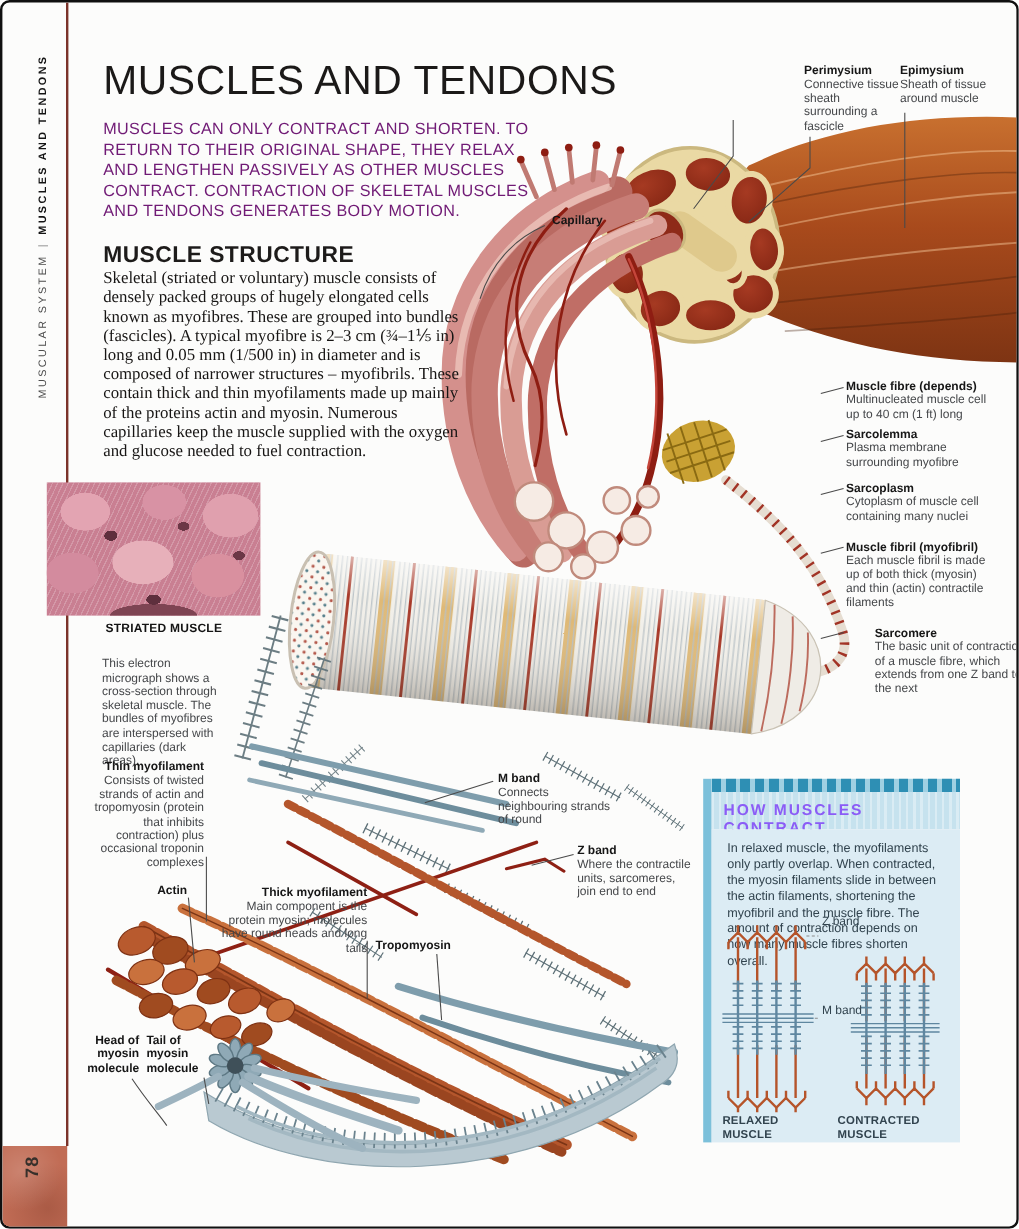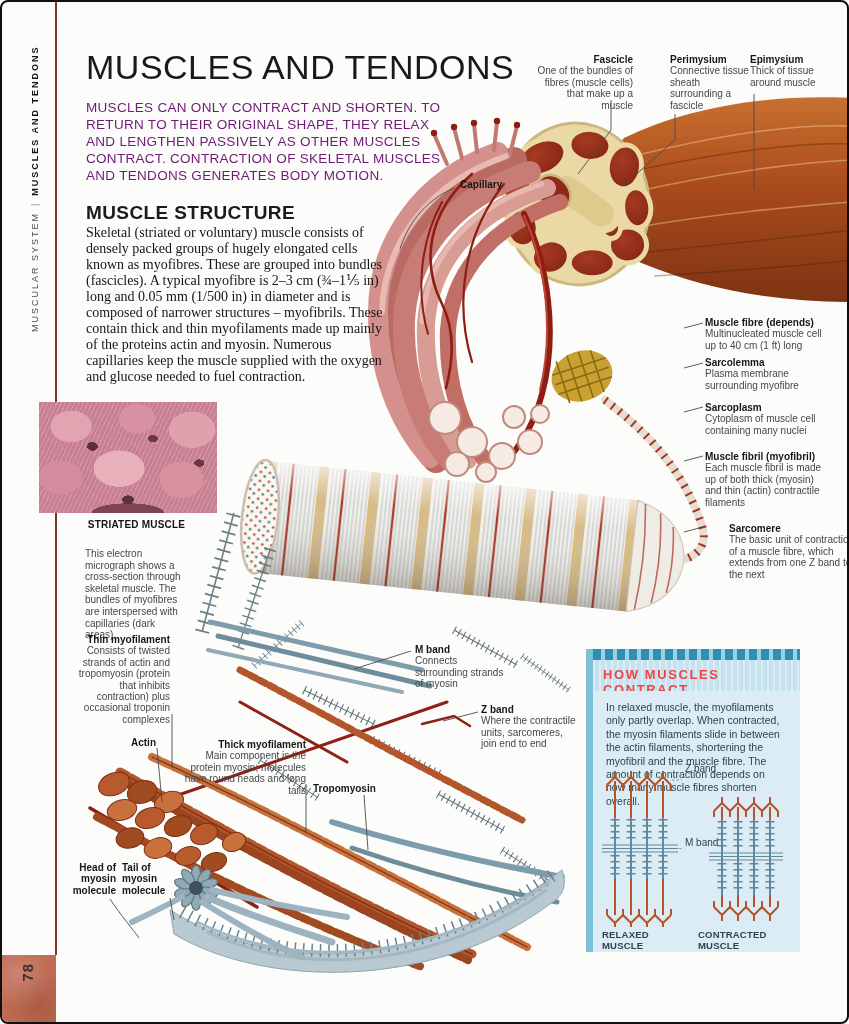--- a/index.html
+++ b/index.html
@@ -55,21 +55,21 @@
   .ra{text-align:right;}.la{text-align:left;}.ca{text-align:left;}
 
   
   .cbox{left:584px;top:647px;width:214px;height:303px;}
   .cbox .bar{position:absolute;left:0;top:0;width:7px;height:100%;background:#7cc0da;}
   .cbox .strip{position:absolute;left:7px;top:0;right:0;height:11px;background:#9fd0e2;
      background-image:repeating-linear-gradient(90deg,#2e8fb4 0 8px,rgba(0,0,0,0) 8px 12px);}
   .cbox .hband{position:absolute;left:7px;top:11px;right:0;height:31px;background:#c6e2ee;
      background-image:repeating-linear-gradient(90deg,rgba(255,255,255,.35) 0 2px,rgba(0,0,0,0) 2px 6px);}
   .cbox .htxt{position:absolute;left:17px;top:18px;font-size:13px;font-weight:700;
-     letter-spacing:1.6px;color:#ef4444;}
+     letter-spacing:1.6px;color:#8b5cf6;}
   .cbox .bodyarea{position:absolute;left:7px;top:42px;right:0;bottom:0;background:#dcecf4;}
   .cbox .btxt{position:absolute;left:20px;top:52px;width:180px;font-size:10.5px;
      line-height:13.4px;color:#31434e;}
   .cbox .dlabel{position:absolute;font-size:10px;color:#31434e;}
   .cbox .cap{position:absolute;font-size:9.5px;font-weight:700;color:#31434e;letter-spacing:.2px;}
   svg{display:block;}
 </style>
 </head>
 <body>
 
@@ -301,31 +301,27 @@
   <div class="abs intro">MUSCLES CAN ONLY CONTRACT AND SHORTEN. TO RETURN TO THEIR ORIGINAL SHAPE, THEY RELAX AND LENGTHEN PASSIVELY AS OTHER MUSCLES CONTRACT. CONTRACTION OF SKELETAL MUSCLES AND TENDONS GENERATES BODY MOTION.</div>
   <h2 class="abs h2" style="margin:0">MUSCLE STRUCTURE</h2>
   <div class="abs bodytext">Skeletal (striated or voluntary) muscle consists of densely packed groups of hugely elongated cells known as myofibres. These are grouped into bundles (fascicles). A typical myofibre is 2–3 cm (¾–1⅕ in) long and 0.05 mm (1/500 in) in diameter and is composed of narrower structures – myofibrils. These contain thick and thin myofilaments made up mainly of the proteins actin and myosin. Numerous capillaries keep the muscle supplied with the oxygen and glucose needed to fuel contraction.</div>
 
   <div class="abs micrograph"></div>
   <div class="abs micro-cap">
     <div class="t">STRIATED MUSCLE</div>
     <div class="d">This electron micrograph shows a cross-section through skeletal muscle. The bundles of myofibres are interspersed with capillaries (dark areas).</div>
   </div>
 
-  <div class="abs lbl ra" style="left:531px;top:52px;width:100px">
-    <div class="term">Fascicle</div>
-    <div class="desc">One of the bundles of fibres (muscle cells) that make up a muscle</div>
-  </div>
   <div class="abs lbl la" style="left:668px;top:52px;width:84px">
     <div class="term">Perimysium</div>
     <div class="desc">Connective tissue sheath surrounding a fascicle</div>
   </div>
   <div class="abs lbl la" style="left:748px;top:52px;width:80px">
     <div class="term">Epimysium</div>
-    <div class="desc">Thick of tissue around muscle</div>
+    <div class="desc">Sheath of tissue around muscle</div>
   </div>
   <div class="abs lbl la" style="left:458px;top:177px">
     <div class="term">Capillary</div>
   </div>
 
   <div class="abs lbl la" style="left:703px;top:315px;width:126px">
     <div class="term">Muscle fibre (depends)</div>
     <div class="desc">Multinucleated muscle cell up to 40 cm (1 ft) long</div>
   </div>
   <div class="abs lbl la" style="left:703px;top:355px;width:120px">
@@ -354,21 +350,21 @@
   </div>
   <div class="abs lbl ra" style="left:178px;top:737px;width:126px">
     <div class="term">Thick myofilament</div>
     <div class="desc">Main component is the protein myosin; molecules have round heads and long tails</div>
   </div>
   <div class="abs lbl la" style="left:311px;top:781px">
     <div class="term">Tropomyosin</div>
   </div>
   <div class="abs lbl la" style="left:413px;top:642px;width:96px">
     <div class="term">M band</div>
-    <div class="desc">Connects surrounding strands of myosin</div>
+    <div class="desc">Connects neighbouring strands of round</div>
   </div>
   <div class="abs lbl la" style="left:479px;top:702px;width:95px">
     <div class="term">Z band</div>
     <div class="desc">Where the contractile units, sarcomeres, join end to end</div>
   </div>
   <div class="abs lbl ra" style="left:60px;top:860px;width:54px">
     <div class="term">Head of myosin molecule</div>
   </div>
   <div class="abs lbl ca" style="left:120px;top:860px;width:50px">
     <div class="term">Tail of myosin molecule</div>

